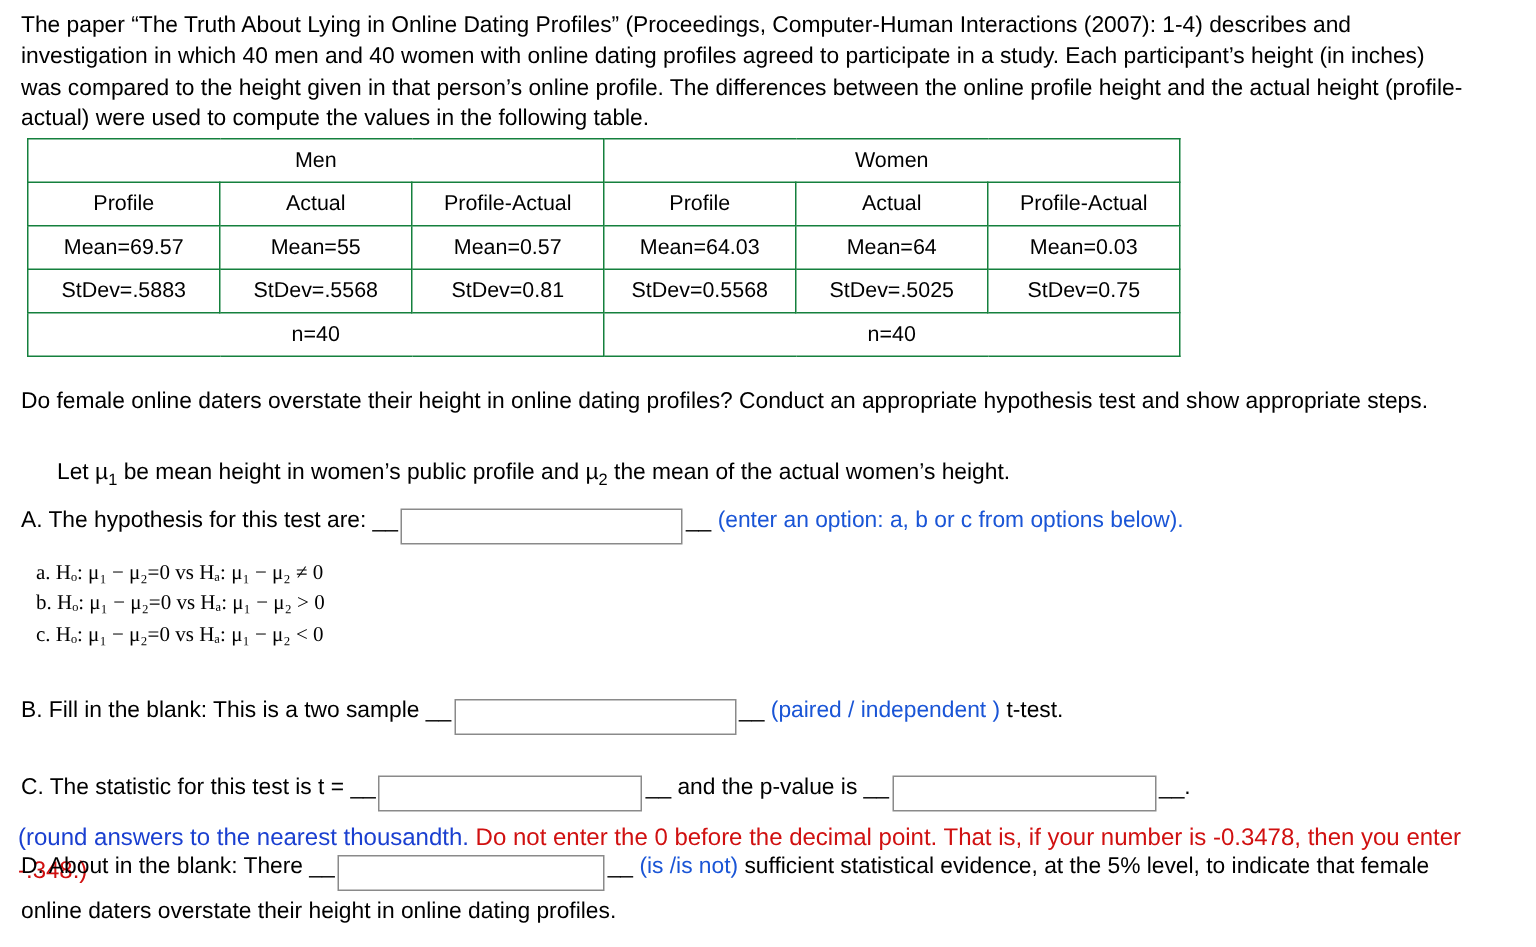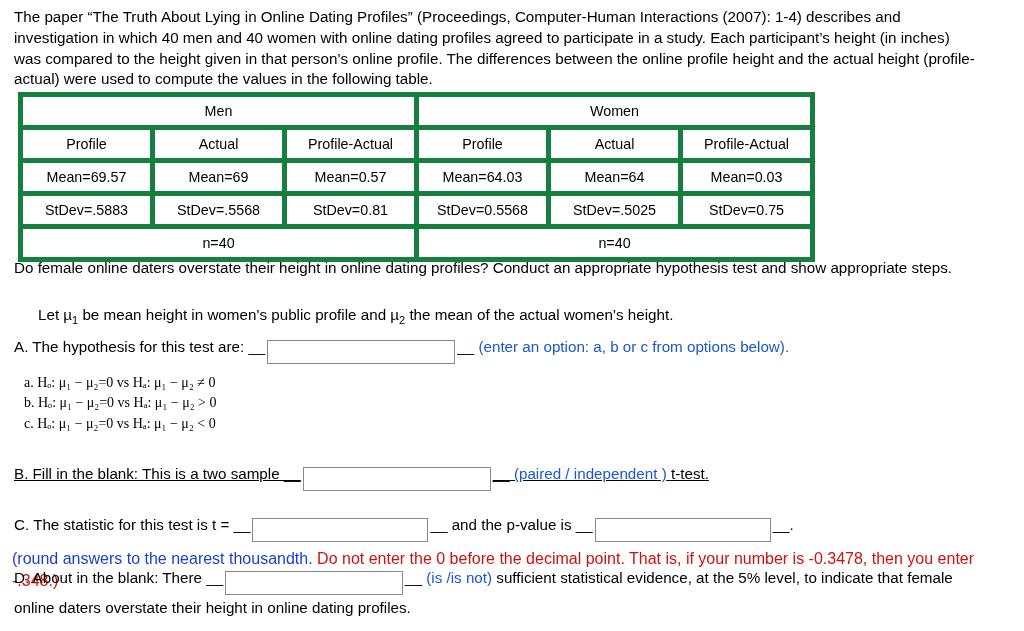--- a/index.html
+++ b/index.html
@@ -33,21 +33,21 @@
 
   
   table.stats {
     position: absolute;
     left: 18px;
     top: 92px;
     border-collapse: collapse;
     font-size: 14.3px;
   }
   table.stats td {
-    border: 5px solid #15803d;
+    border: 1px solid #15803d;
     text-align: center;
     padding: 4px 6px;
     height: 20px;
     white-space: nowrap;
   }
   table.stats td.men-head, table.stats td.women-head {
     width: 358px;
   }
   table.stats td.col {
     width: 115px;
@@ -57,21 +57,21 @@
   .q {
     position: absolute;
     font-size: 15.2px;
     line-height: 1.37;
   }
   .q-intro { left: 14px; top: 258px; width: 970px; }
   .q-let   { left: 14px; top: 305px; width: 970px; margin-left: 24px; }
   .q-a     { left: 14px; top: 337px; width: 970px; }
   .opts    { left: 24px; top: 373px; width: 700px;
              font-family: "Liberation Serif", serif; font-size: 14px; line-height: 1.45; }
-  .q-b     { left: 14px; top: 464px; width: 970px; text-decoration: underline; }
+  .q-b     { left: 14px; top: 464px; width: 970px; }
   .q-c     { left: 14px; top: 515px; width: 970px; }
   .note    { left: 12px; top: 548px; width: 990px; font-size: 16px; color: #1a3fd0; }
   .q-d     { left: 14px; top: 568px; width: 990px; }
   .q-d2    { left: 14px; top: 598px; width: 990px; }
 
   .blue { color: #1a55d6; }
   .red  { color: #d01010; }
 
   .blank {
     display: inline-block;
@@ -107,21 +107,21 @@
       <tr>
         <td class="col">Profile</td>
         <td class="col">Actual</td>
         <td class="col">Profile-Actual</td>
         <td class="col">Profile</td>
         <td class="col">Actual</td>
         <td class="col">Profile-Actual</td>
       </tr>
       <tr>
         <td>Mean=69.57</td>
-        <td>Mean=69</td>
+        <td>Mean=55</td>
         <td>Mean=0.57</td>
         <td>Mean=64.03</td>
         <td>Mean=64</td>
         <td>Mean=0.03</td>
       </tr>
       <tr>
         <td>StDev=.5883</td>
         <td>StDev=.5568</td>
         <td>StDev=0.81</td>
         <td>StDev=0.5568</td>

